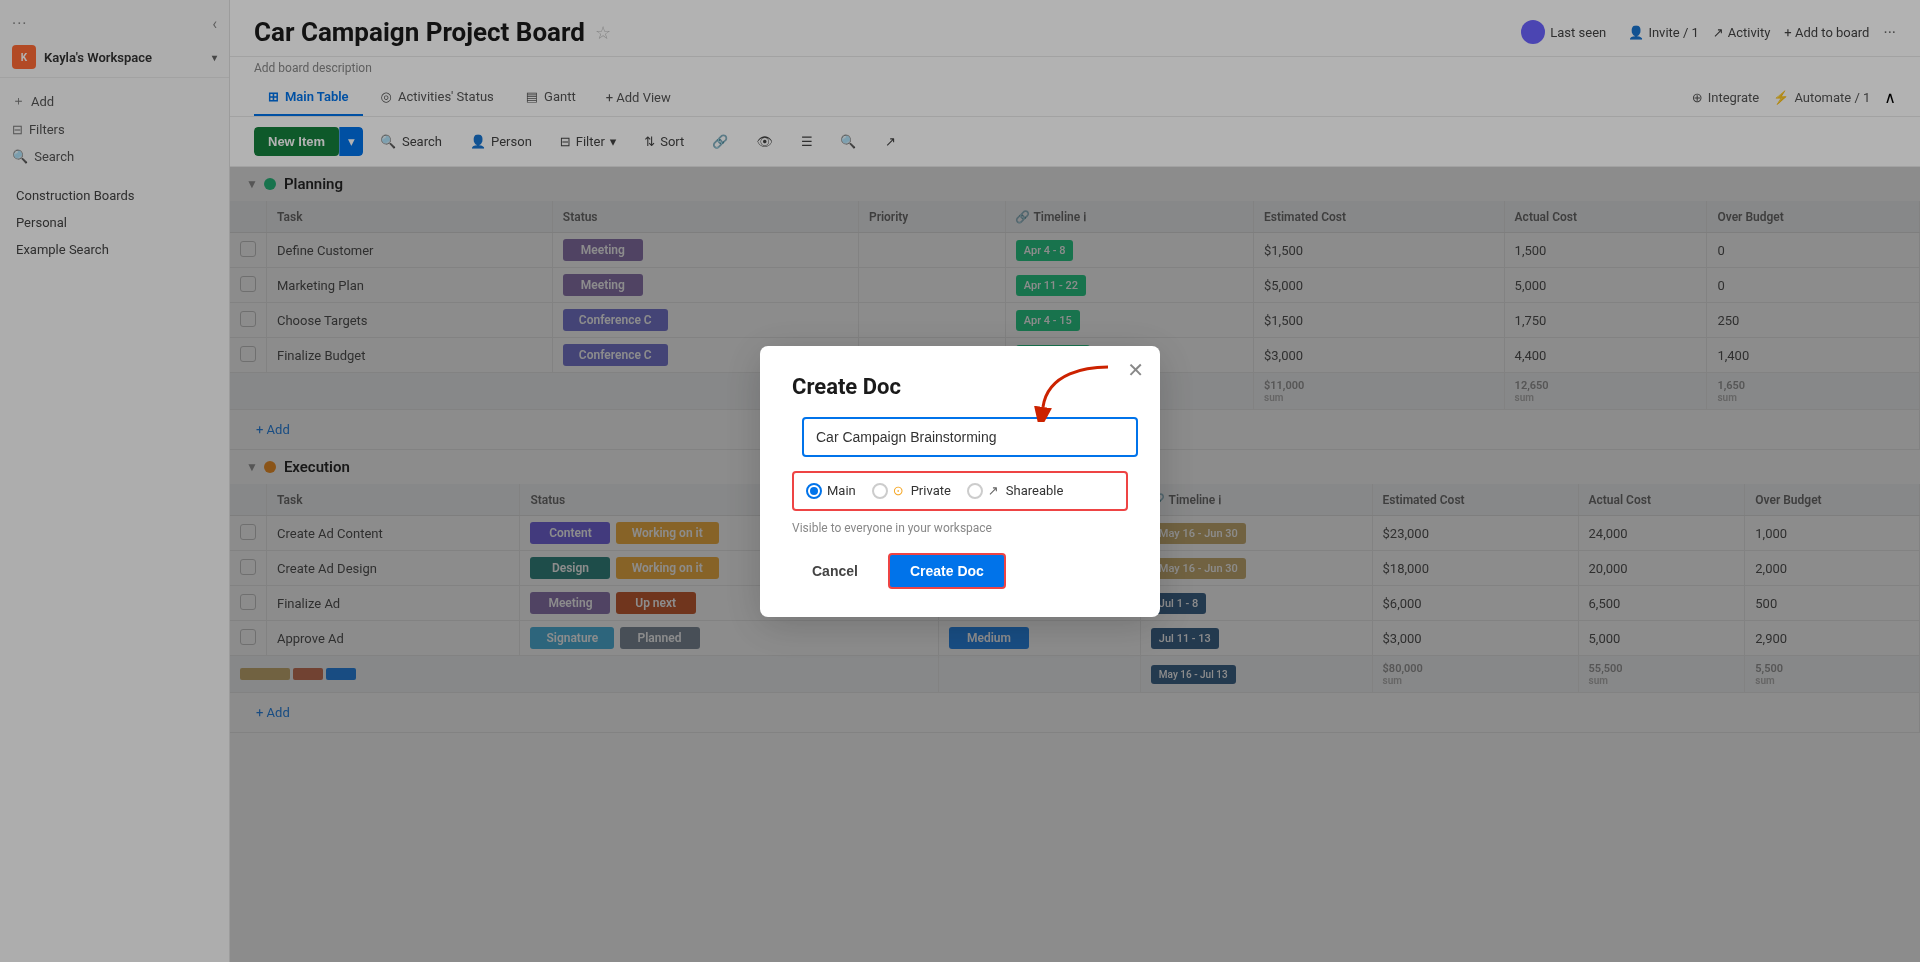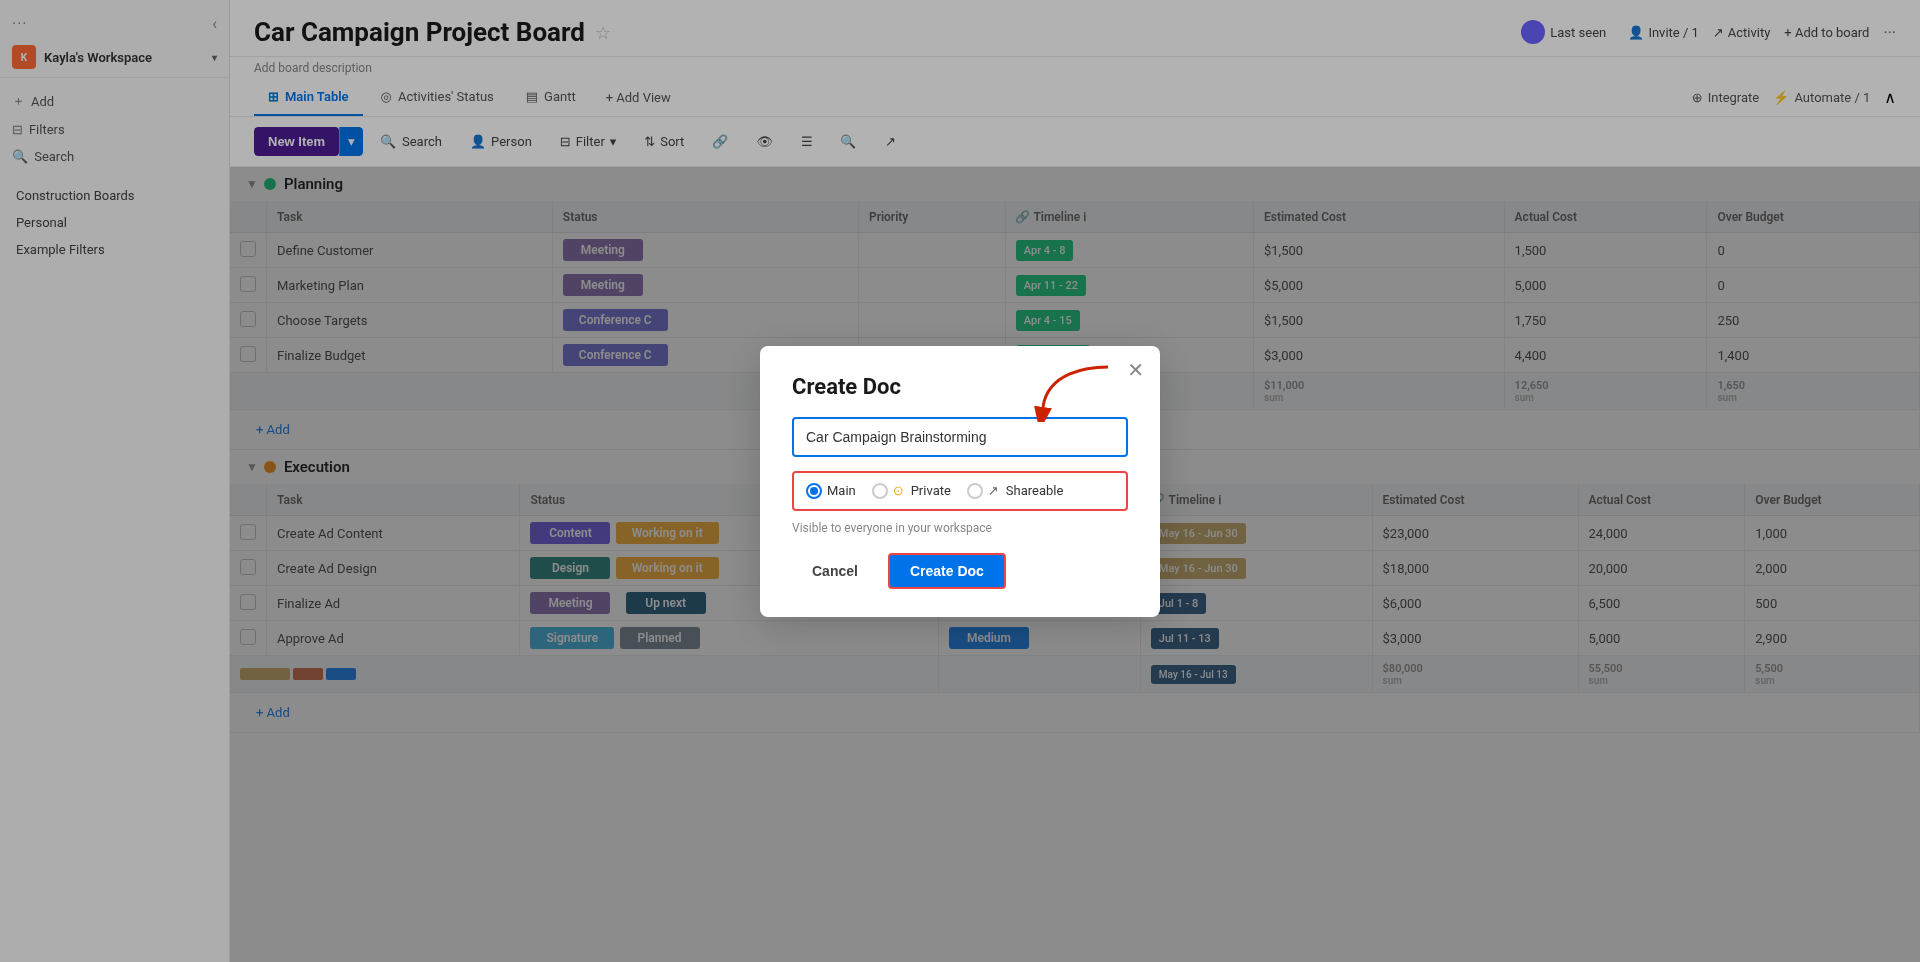--- a/index.html
+++ b/index.html
@@ -247,21 +247,21 @@
       padding: 10px 24px;
       gap: 8px;
       border-bottom: 1px solid #e8e8e8;
       background: #fff;
     }
 
     .new-item-btn {
       display: flex;
       align-items: center;
       gap: 4px;
-      background: #4c1d95;
+      background: #15803d;
       color: white;
       border: none;
       border-radius: 4px;
       padding: 7px 14px;
       font-size: 13px;
       font-weight: 600;
       cursor: pointer;
     }
 
     .new-item-dropdown {
@@ -461,20 +461,21 @@
 
     .modal-input {
       width: 100%;
       padding: 10px 12px;
       border: 2px solid #0073ea;
       border-radius: 4px;
       font-size: 14px;
       color: #333;
       outline: none;
       margin-bottom: 14px;
+      margin-left: 10px;
     }
 
     .visibility-options {
       display: flex;
       gap: 16px;
       align-items: center;
       padding: 10px 12px;
       border: 2px solid #e44;
       border-radius: 4px;
       margin-bottom: 10px;
@@ -611,21 +612,21 @@
       <span>Filters</span>
     </div>
     <div class="sidebar-search-row">
       <span class="icon-sym">🔍</span>
       <span>Search</span>
     </div>
 
     <div style="margin-top: 12px;">
       <div class="sidebar-board-item">Construction Boards</div>
       <div class="sidebar-board-item">Personal</div>
-      <div class="sidebar-board-item">Example Filters</div>
+      <div class="sidebar-board-item">Example Search</div>
     </div>
   </div>
 
   <div class="main-content">
 
     <div class="top-header">
       <span class="board-title">Car Campaign Project Board</span>
       <span class="star-icon">☆</span>
       <div class="header-right">
         <div class="header-btn">
@@ -854,21 +855,21 @@
               <td><span class="timeline-bar" style="background:#c4a35a;">May 16 - Jun 30</span></td>
               <td>$18,000</td>
               <td>20,000</td>
               <td>2,000</td>
             </tr>
             <tr>
               <td class="checkbox-cell"><span class="checkbox"></span></td>
               <td>Finalize Ad</td>
               <td>
                 <span class="status-badge" style="background:#7b5ea7;">Meeting</span>
-                <span class="status-badge" style="background:#0c4a6e; margin-left:12px;">Up next</span>
+                <span class="status-badge" style="background:#c2410c; margin-left:2px;">Up next</span>
               </td>
               <td><span class="status-badge" style="background:#0073ea;">Medium</span></td>
               <td><span class="timeline-bar" style="background:#1a4a7a;">Jul 1 - 8</span></td>
               <td>$6,000</td>
               <td>6,500</td>
               <td>500</td>
             </tr>
             <tr>
               <td class="checkbox-cell"><span class="checkbox"></span></td>
               <td>Approve Ad</td>

